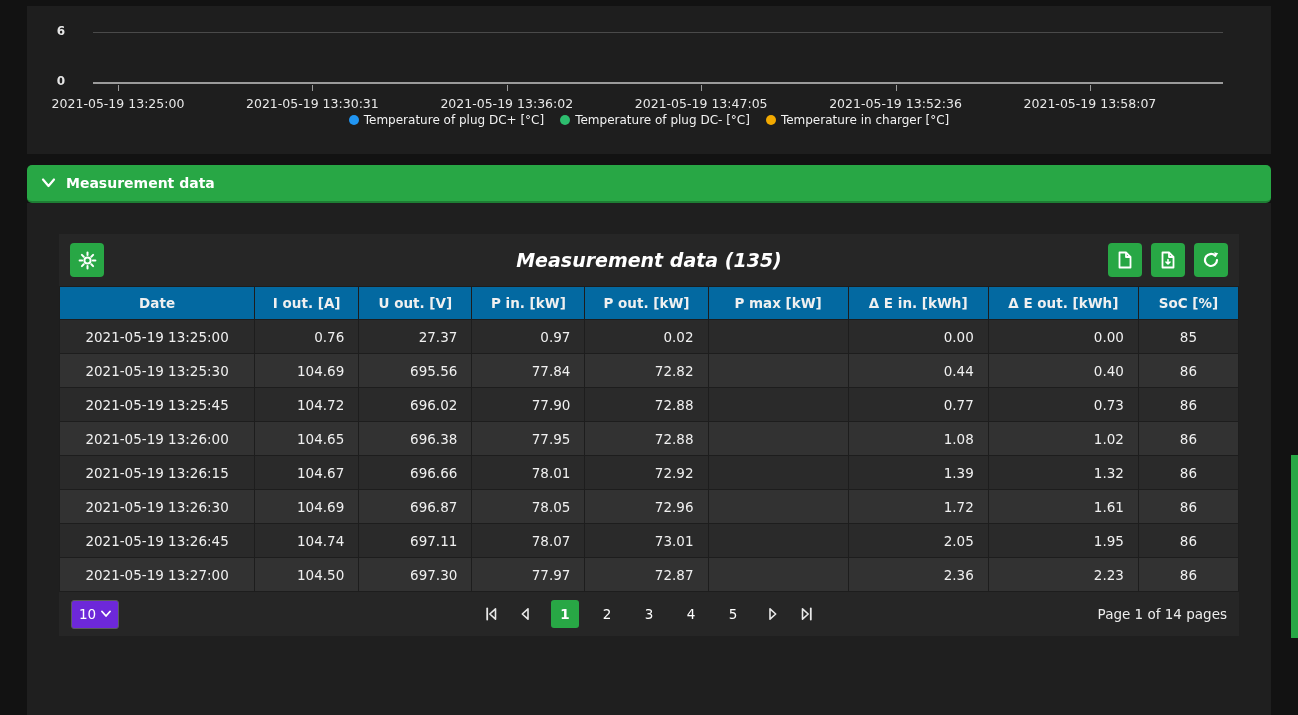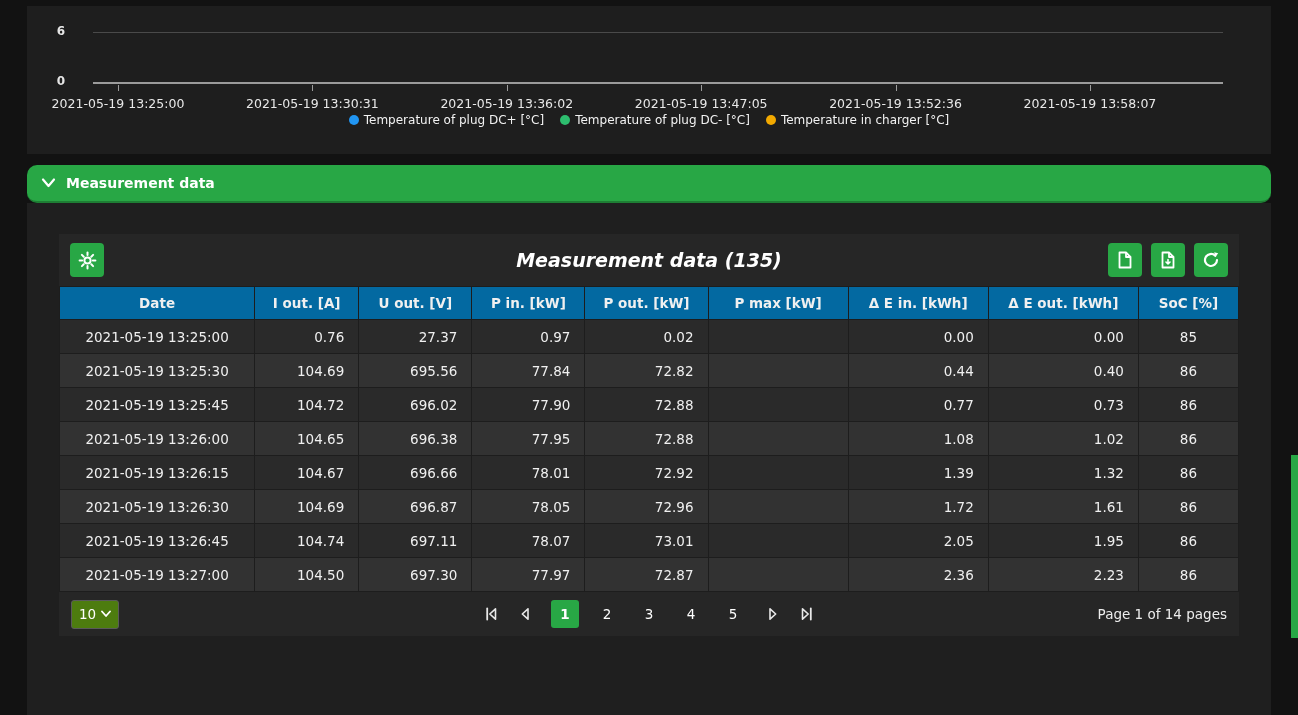--- a/index.html
+++ b/index.html
@@ -25,21 +25,21 @@
                    display:flex; justify-content:space-between; }
   .x-tick { width:162px; text-align:center; font-size:12.5px; color:#e8e8e8; position:relative; padding-top:11px; }
   .x-tick::before { content:""; position:absolute; top:0; left:50%; width:1px; height:6px; background:#9b9b9b; }
   .chart-legend { position:absolute; left:0; right:0; top:107px;
                   display:flex; justify-content:center; gap:16px; align-items:flex-end; }
   .legend-item { display:flex; align-items:center; gap:5px; cursor:pointer; }
   .legend-dot { width:10px; height:10px; border-radius:50%; display:inline-block; }
   .legend-item span:last-child { font-size:12px; color:#f2f2f2; }
 
   
-  .section-bar { margin-top:11px; height:38px; background:#28a745; border-radius:10px;
+  .section-bar { margin-top:11px; height:38px; background:#28a745; border-radius:5px;
                  display:flex; align-items:center; padding:0 14px; gap:10px; cursor:pointer;
                  border-bottom:2px solid #1e7e34; }
   .section-bar .chev { display:flex; align-items:center; }
   .section-bar-label { font-size:14px; font-weight:bold; color:#ffffff; }
 
   
   .section-body { background:#1f1f1f; padding:31px 32px 16px; min-height:514px; }
   .panel { background:#262626; }
   .panel-header { position:relative; height:52px; display:flex; align-items:center;
                   padding:0 11px; }
@@ -55,21 +55,21 @@
            padding:0 14px; height:34px; overflow:hidden; white-space:nowrap; }
   th { background:#0369a1; font-weight:bold; text-align:center; height:33px; cursor:pointer; }
   tbody tr:nth-child(odd)  { background:#2a2a2a; }
   tbody tr:nth-child(even) { background:#323232; }
   td.c-date { text-align:center; }
   td.c-num  { text-align:right; }
   td.c-soc  { text-align:center; }
 
   
   .panel-footer { position:relative; height:44px; display:flex; align-items:center; padding:0 12px; }
-  .page-size { width:48px; height:29px; background:#4d7c0f; border:1px solid #5a5a5a;
+  .page-size { width:48px; height:29px; background:#6d28d9; border:1px solid #5a5a5a;
                border-radius:3px; color:#fff; display:flex; align-items:center;
                justify-content:center; gap:5px; font-size:13.5px; cursor:pointer; }
   .pagination { position:absolute; left:0; right:0; display:flex; justify-content:center;
                 align-items:center; gap:6px; }
   .nav-btn { width:28px; height:28px; background:transparent; border:none; display:flex;
              align-items:center; justify-content:center; cursor:pointer; }
   .pages { display:flex; gap:14px; align-items:center; margin:0 6px; }
   .page-btn { min-width:28px; height:28px; background:transparent; border:none; color:#ffffff;
               font-size:13.5px; border-radius:3px; cursor:pointer; font-family:inherit; }
   .page-btn.active { background:#28a745; font-weight:bold; }

